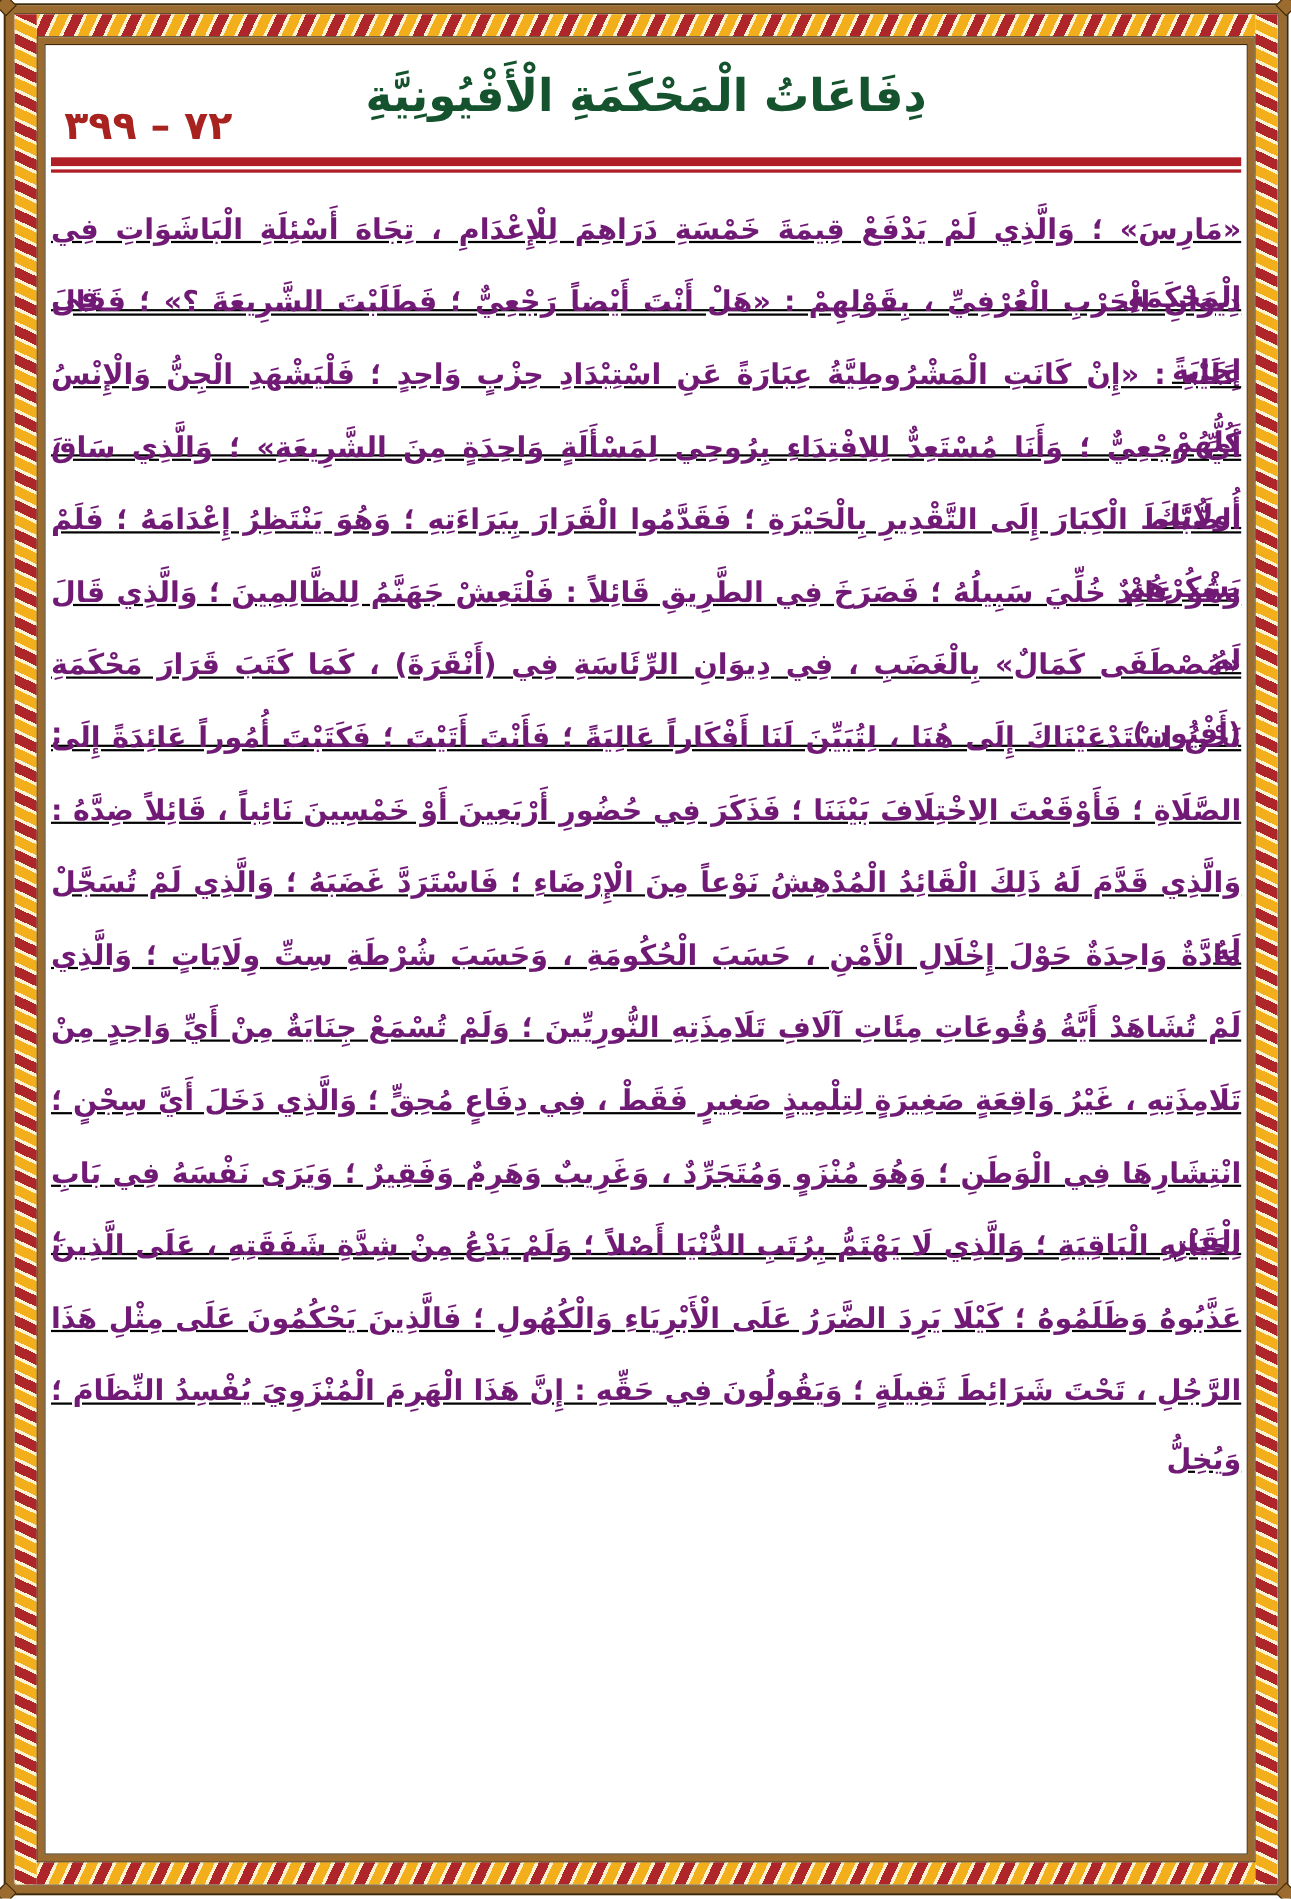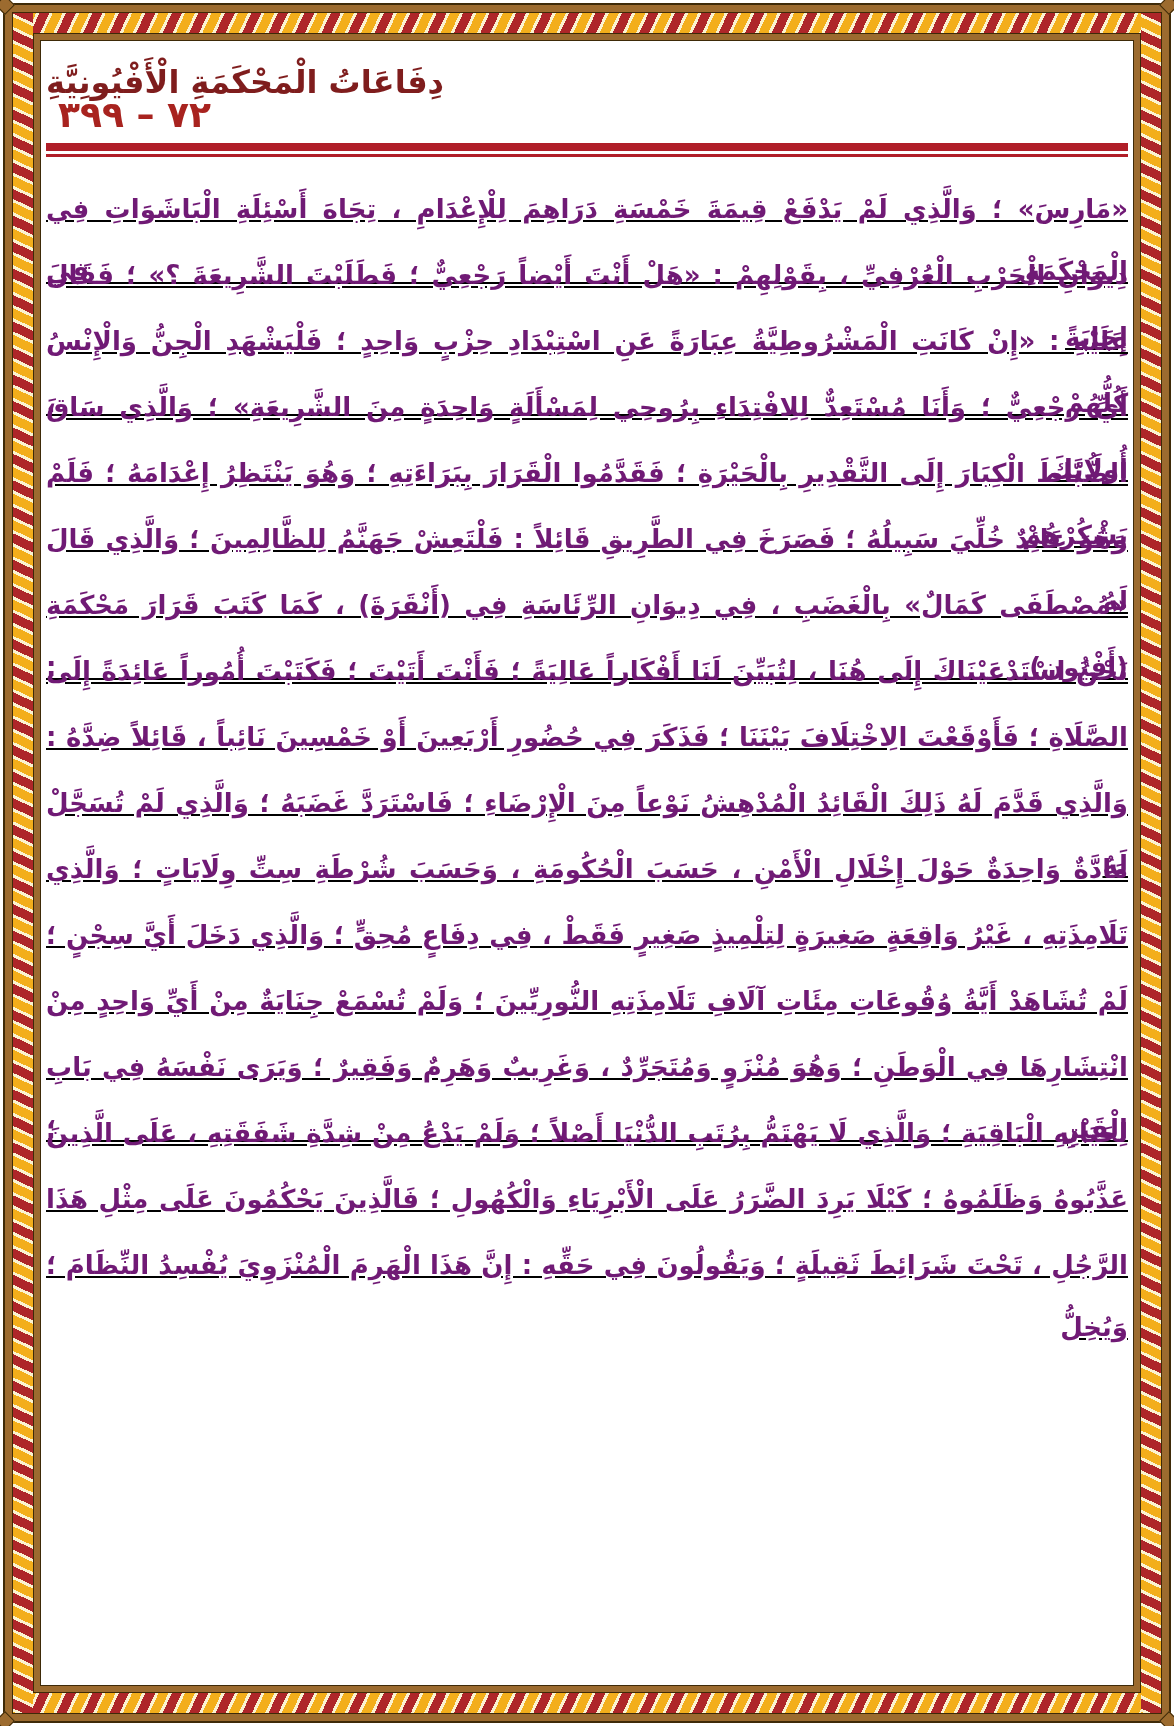--- a/index.html
+++ b/index.html
@@ -32,22 +32,22 @@
 
   
   .content{position:absolute;top:41px;left:41px;right:41px;bottom:41px;padding:0 5px;box-sizing:border-box;text-decoration:underline;}
   .header{position:relative;height:98px;direction:rtl;}
   .page-number{
     position:absolute;left:12px;bottom:4px;
     direction:rtl;
     font-size:36px;font-weight:bold;color:#A8231F;letter-spacing:2px;
   }
   .page-title{
-    position:absolute;left:0;right:0;top:22px;text-align:left;
-    font-size:32px;font-weight:bold;color:#7f1d1d;
+    position:absolute;left:0;right:0;top:22px;text-align:center;
+    font-size:41px;font-weight:bold;color:#14532d;
   }
   .rule-thick{height:8px;background:#B01E28;margin-top:4px;}
   .rule-thin{height:3px;background:#B01E28;margin-top:3px;}
 
   .body-text{margin-top:21px;direction:rtl;}
   .line{
     color:#701a75;
     font-weight:bold;
     font-size:26px;
     height:66px;
@@ -88,20 +88,20 @@
     <div class="line">دِيوَانِ الْحَرْبِ الْعُرْفِيِّ ، بِقَوْلِهِمْ : «هَلْ أَنْتَ أَيْضاً رَجْعِيٌّ ؛ فَطَلَبْتَ الشَّرِيعَةَ ؟» ؛ فَقَالَ إِجَابَةً</div>
     <div class="line">عَلَيْهِ : «إِنْ كَانَتِ الْمَشْرُوطِيَّةُ عِبَارَةً عَنِ اسْتِبْدَادِ حِزْبٍ وَاحِدٍ ؛ فَلْيَشْهَدِ الْجِنُّ وَالْإِنْسُ كُلُّهُمْ ،</div>
     <div class="line">أَيِّ رَجْعِيٌّ ؛ وَأَنَا مُسْتَعِدٌّ لِلِافْتِدَاءِ بِرُوحِي لِمَسْأَلَةٍ وَاحِدَةٍ مِنَ الشَّرِيعَةِ» ؛ وَالَّذِي سَاقَ أُولَائِكَ</div>
     <div class="line">الضُّبَّاطَ الْكِبَارَ إِلَى التَّقْدِيرِ بِالْحَيْرَةِ ؛ فَقَدَّمُوا الْقَرَارَ بِبَرَاءَتِهِ ؛ وَهُوَ يَنْتَظِرُ إِعْدَامَهُ ؛ فَلَمْ يَشْكُرْهُمْ</div>
     <div class="line">وَهُوَ عَائِدٌ خُلِّيَ سَبِيلُهُ ؛ فَصَرَخَ فِي الطَّرِيقِ قَائِلاً : فَلْتَعِشْ جَهَنَّمُ لِلظَّالِمِينَ ؛ وَالَّذِي قَالَ لَهُ</div>
     <div class="line">«مُصْطَفَى كَمَالٌ» بِالْغَضَبِ ، فِي دِيوَانِ الرِّئَاسَةِ فِي (أَنْقَرَةَ) ، كَمَا كَتَبَ قَرَارَ مَحْكَمَةِ (أَفْيُون) :</div>
     <div class="line">نَحْنُ اسْتَدْعَيْنَاكَ إِلَى هُنَا ، لِتُبَيِّنَ لَنَا أَفْكَاراً عَالِيَةً ؛ فَأَنْتَ أَتَيْتَ ؛ فَكَتَبْتَ أُمُوراً عَائِدَةً إِلَى</div>
     <div class="line">الصَّلَاةِ ؛ فَأَوْقَعْتَ الِاخْتِلَافَ بَيْنَنَا ؛ فَذَكَرَ فِي حُضُورِ أَرْبَعِينَ أَوْ خَمْسِينَ نَائِباً ، قَائِلاً ضِدَّهُ :</div>
     <div class="line">وَالَّذِي قَدَّمَ لَهُ ذَلِكَ الْقَائِدُ الْمُدْهِشُ نَوْعاً مِنَ الْإِرْضَاءِ ؛ فَاسْتَرَدَّ غَضَبَهُ ؛ وَالَّذِي لَمْ تُسَجَّلْ لَهُ</div>
     <div class="line">مَادَّةٌ وَاحِدَةٌ حَوْلَ إِخْلَالِ الْأَمْنِ ، حَسَبَ الْحُكُومَةِ ، وَحَسَبَ شُرْطَةِ سِتِّ وِلَايَاتٍ ؛ وَالَّذِي</div>
+    <div class="line">لَمْ تُشَاهَدْ أَيَّةُ وُقُوعَاتِ مِئَاتِ آلَافِ تَلَامِذَتِهِ النُّورِيِّينَ ؛ وَلَمْ تُسْمَعْ جِنَايَةٌ مِنْ أَيِّ وَاحِدٍ مِنْ</div>
     <div class="line">تَلَامِذَتِهِ ، غَيْرُ وَاقِعَةٍ صَغِيرَةٍ لِتِلْمِيذٍ صَغِيرٍ فَقَطْ ، فِي دِفَاعٍ مُحِقٍّ ؛ وَالَّذِي دَخَلَ أَيَّ سِجْنٍ ؛</div>
-    <div class="line">لَمْ تُشَاهَدْ أَيَّةُ وُقُوعَاتِ مِئَاتِ آلَافِ تَلَامِذَتِهِ النُّورِيِّينَ ؛ وَلَمْ تُسْمَعْ جِنَايَةٌ مِنْ أَيِّ وَاحِدٍ مِنْ</div>
     <div class="line">انْتِشَارِهَا فِي الْوَطَنِ ؛ وَهُوَ مُنْزَوٍ وَمُتَجَرِّدٌ ، وَغَرِيبٌ وَهَرِمٌ وَفَقِيرٌ ؛ وَيَرَى نَفْسَهُ فِي بَابِ الْقَبْرِ ؛</div>
     <div class="line">لِحَيَاتِهِ الْبَاقِيَةِ ؛ وَالَّذِي لَا يَهْتَمُّ بِرُتَبِ الدُّنْيَا أَصْلاً ؛ وَلَمْ يَدْعُ مِنْ شِدَّةِ شَفَقَتِهِ ، عَلَى الَّذِينَ</div>
     <div class="line">عَذَّبُوهُ وَظَلَمُوهُ ؛ كَيْلَا يَرِدَ الضَّرَرُ عَلَى الْأَبْرِيَاءِ وَالْكُهُولِ ؛ فَالَّذِينَ يَحْكُمُونَ عَلَى مِثْلِ هَذَا</div>
     <div class="line">الرَّجُلِ ، تَحْتَ شَرَائِطَ ثَقِيلَةٍ ؛ وَيَقُولُونَ فِي حَقِّهِ : إِنَّ هَذَا الْهَرِمَ الْمُنْزَوِيَ يُفْسِدُ النِّظَامَ ؛ وَيُخِلُّ</div>
   </div>
 </div>
 
 </body></html>

